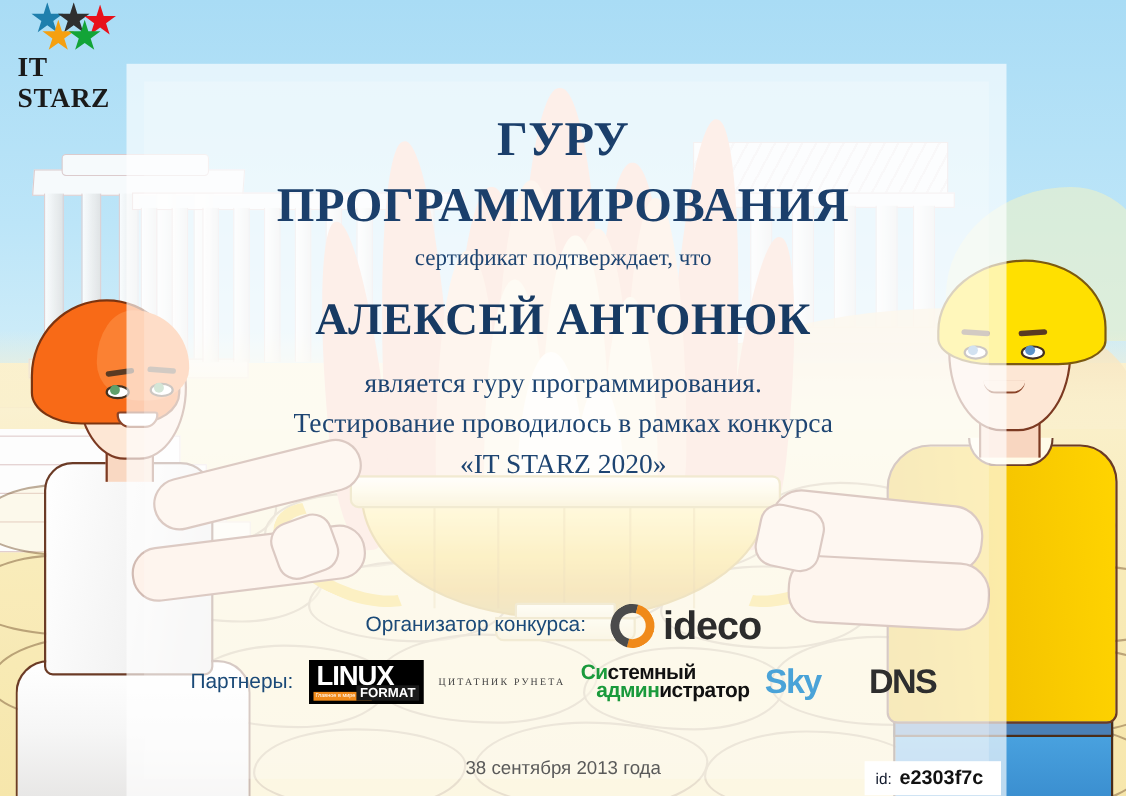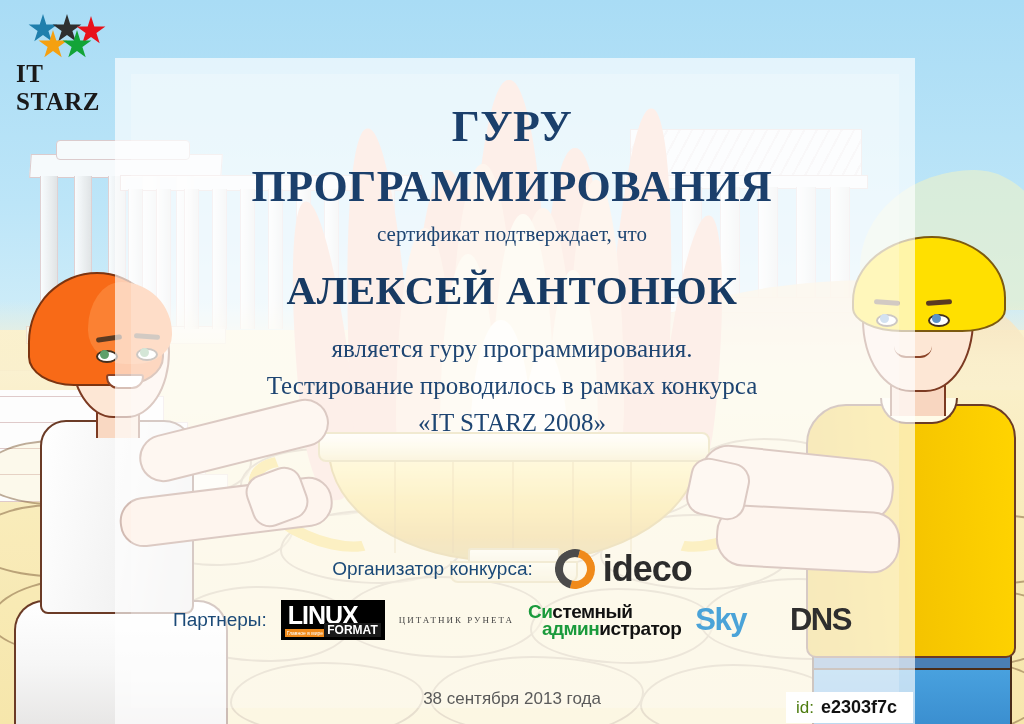--- a/index.html
+++ b/index.html
@@ -214,25 +214,25 @@
   
   .date{
     position:absolute;left:0;right:0;top:689px;text-align:center;
     font-family:"Liberation Sans",sans-serif;color:#5a5a5a;font-size:17px;
   }
   .idbox{
     position:absolute;left:786px;top:692px;background:#ffffff;
     padding:5px 16px 5px 10px;display:flex;align-items:baseline;gap:7px;
     font-family:"Liberation Sans",sans-serif;
   }
-  .idbox .lbl{color:#4d7c0f;font-size:17px;}
+  .idbox .lbl{color:#0f172a;font-size:14px;}
   .idbox .val{color:#111;font-size:18px;font-weight:bold;}
 
   
-  .logo{position:absolute;left:14px;top:14px;width:100px;height:78px;}
+  .logo{position:absolute;left:14px;top:2px;width:100px;height:78px;}
   .starshape{
     position:absolute;width:30px;height:30px;
     clip-path:polygon(50% 0%,61% 35%,98% 35%,68% 57%,79% 91%,50% 70%,21% 91%,32% 57%,2% 35%,39% 35%);
   }
   .logo-text{
     position:absolute;left:2px;top:46px;font-family:"Liberation Serif",serif;
     font-weight:bold;font-size:25px;color:#1a1a1a;letter-spacing:.5px;
   }
 </style>
 </head>
@@ -417,21 +417,21 @@
       <span class="l2">ПРОГРАММИРОВАНИЯ</span>
     </div>
 
     <div class="subtitle">сертификат подтверждает, что</div>
 
     <div class="name">АЛЕКСЕЙ АНТОНЮК</div>
 
     <div class="body-text">
       <span>является гуру программирования.</span>
       <span>Тестирование проводилось в рамках конкурса</span>
-      <span>«IT STARZ 2008»</span>
+      <span>«IT STARZ 2020»</span>
     </div>
 
     <div class="organizer-row">
       <span class="sp-label">Организатор конкурса:</span>
       <span class="ideco">
         <span class="ideco-mark"></span>
         <span class="ideco-text">ideco</span>
       </span>
     </div>
 

